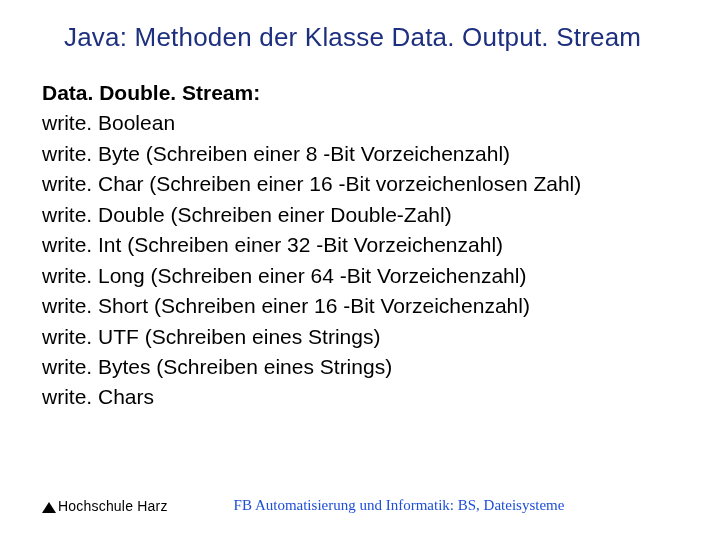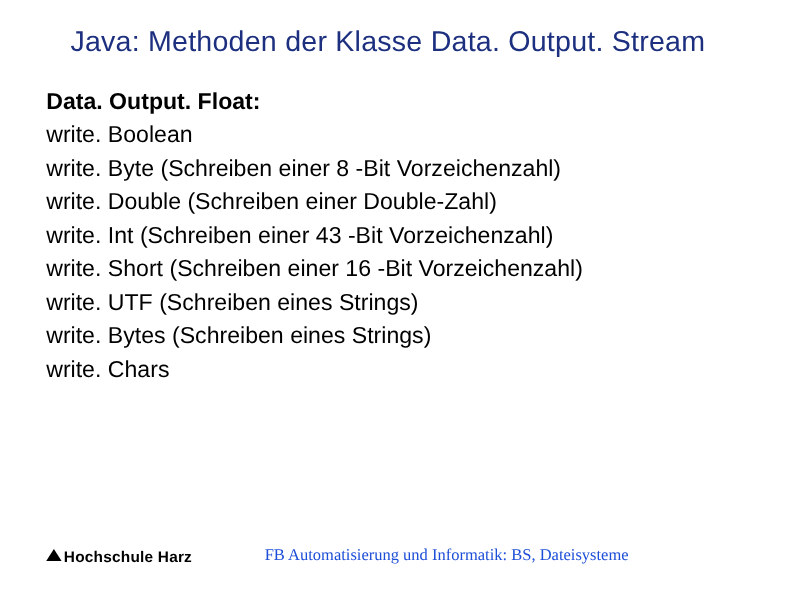--- a/index.html
+++ b/index.html
@@ -44,22 +44,22 @@
     position: absolute;
     bottom: 20px;
     left: 42px;
     right: 40px;
     display: flex;
     align-items: center;
     gap: 6px;
   }
   .footer-logo {
     display: inline-flex;
-    align-items: center;
-    font-weight: 700;
+    align-items: flex-end;
+    font-weight: 400;
     font-size: 14px;
     color: #000;
     letter-spacing: 0.2px;
   }
   .footer-logo .tri {
     display: inline-block;
     width: 0;
     height: 0;
     border-left: 7px solid transparent;
     border-right: 7px solid transparent;
@@ -76,25 +76,27 @@
   }
 </style>
 </head>
 <body>
 
 <div class="slide">
 
   <div class="title">Java: Methoden der Klasse Data. Output. Stream</div>
 
   <div class="body">
-    <div class="heading">Data. Output. Float:</div>
+    <div class="heading">Data. Double. Stream:</div>
     <div>write. Boolean</div>
     <div>write. Byte (Schreiben einer 8 -Bit Vorzeichenzahl)</div>
+    <div>write. Char (Schreiben einer 16 -Bit vorzeichenlosen Zahl)</div>
     <div>write. Double (Schreiben einer Double-Zahl)</div>
-    <div>write. Int (Schreiben einer 43 -Bit Vorzeichenzahl)</div>
+    <div>write. Int (Schreiben einer 32 -Bit Vorzeichenzahl)</div>
+    <div>write. Long (Schreiben einer 64 -Bit Vorzeichenzahl)</div>
     <div>write. Short (Schreiben einer 16 -Bit Vorzeichenzahl)</div>
     <div>write. UTF (Schreiben eines Strings)</div>
     <div>write. Bytes (Schreiben eines Strings)</div>
     <div>write. Chars</div>
   </div>
 
   <div class="footer">
     <span class="footer-logo">
       <span class="tri"></span>
       <span>Hochschule Harz</span>

